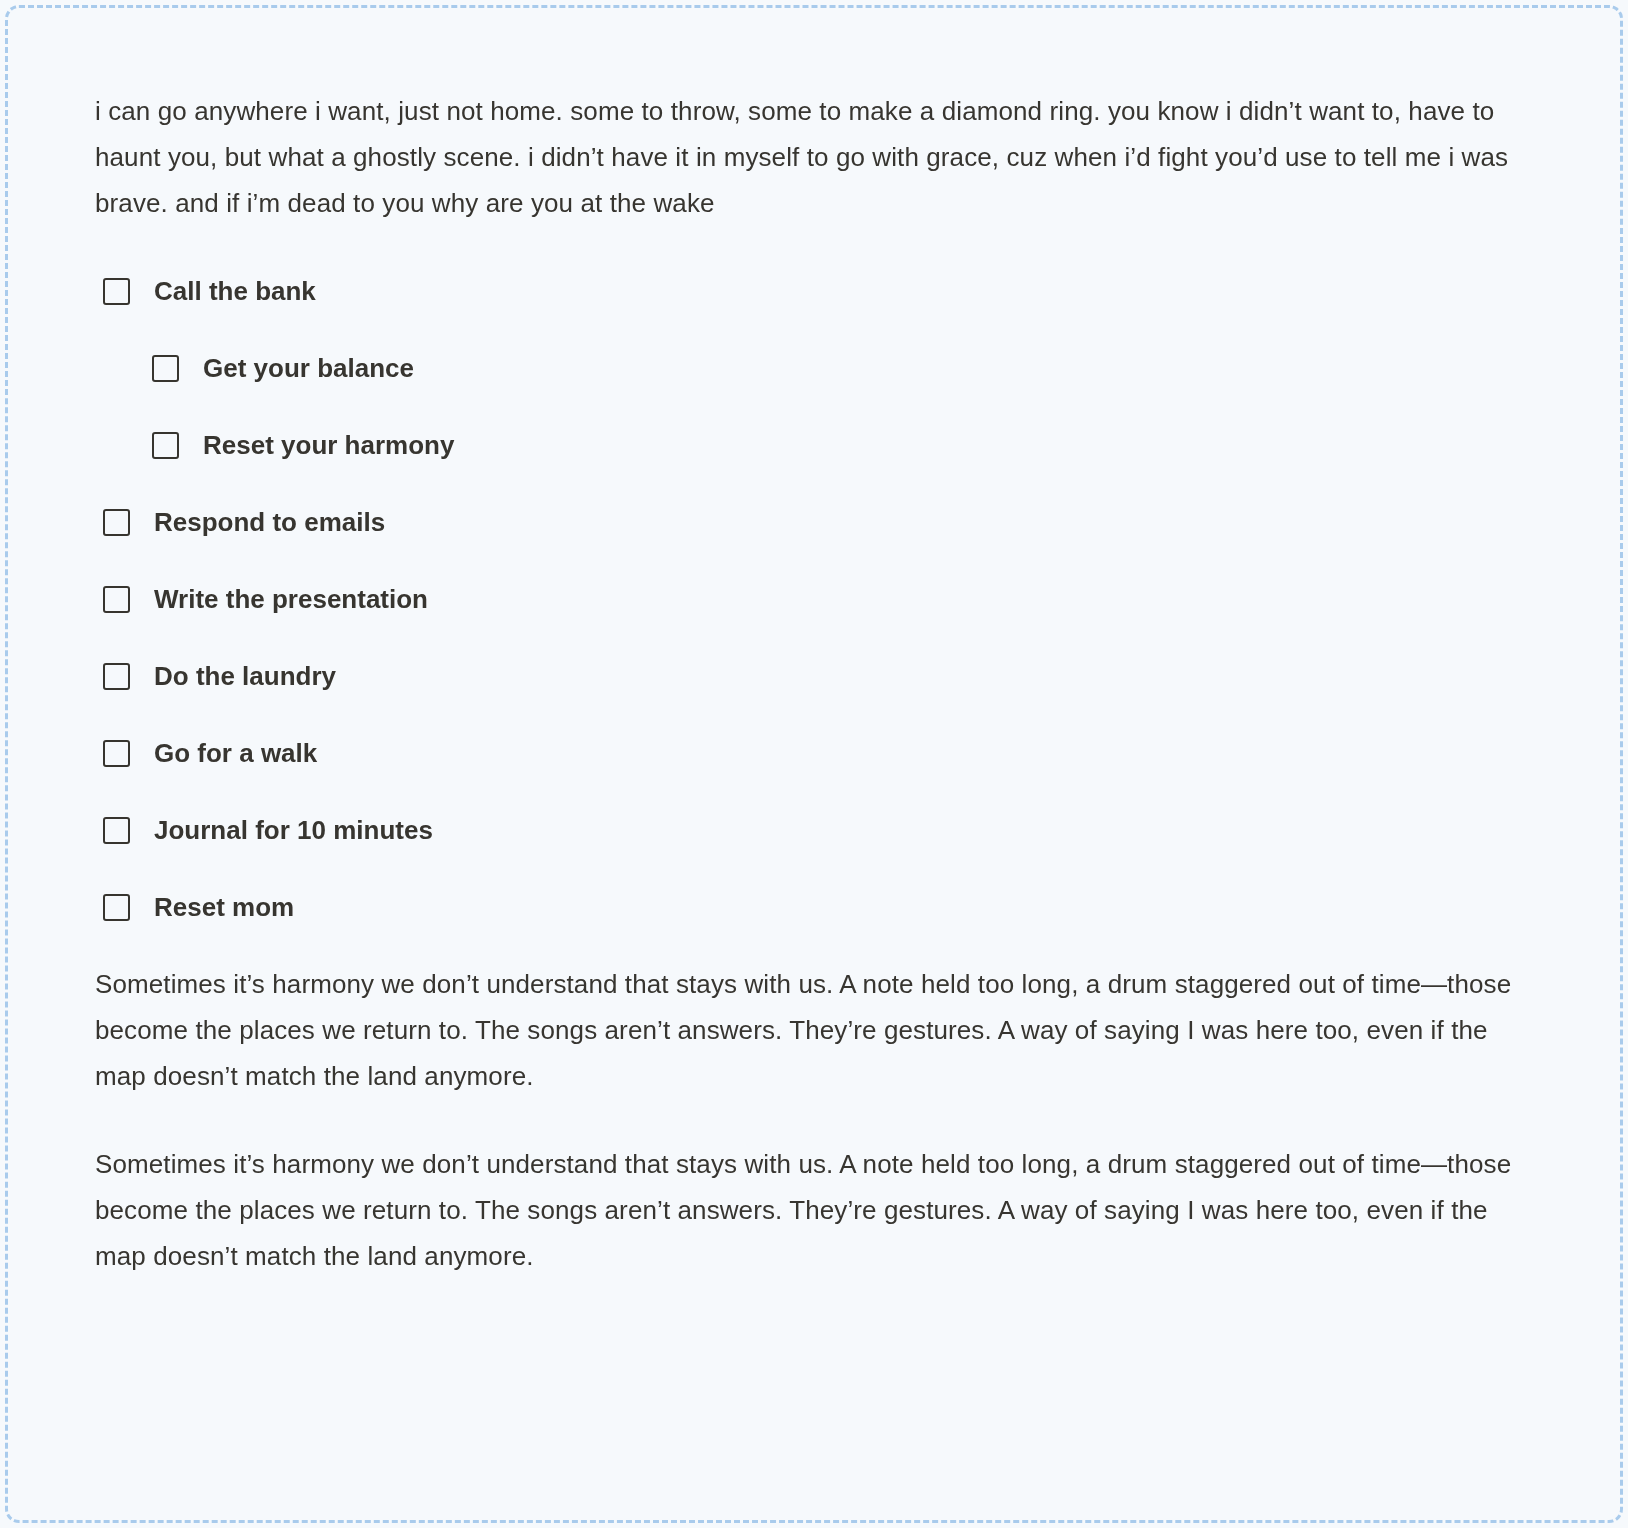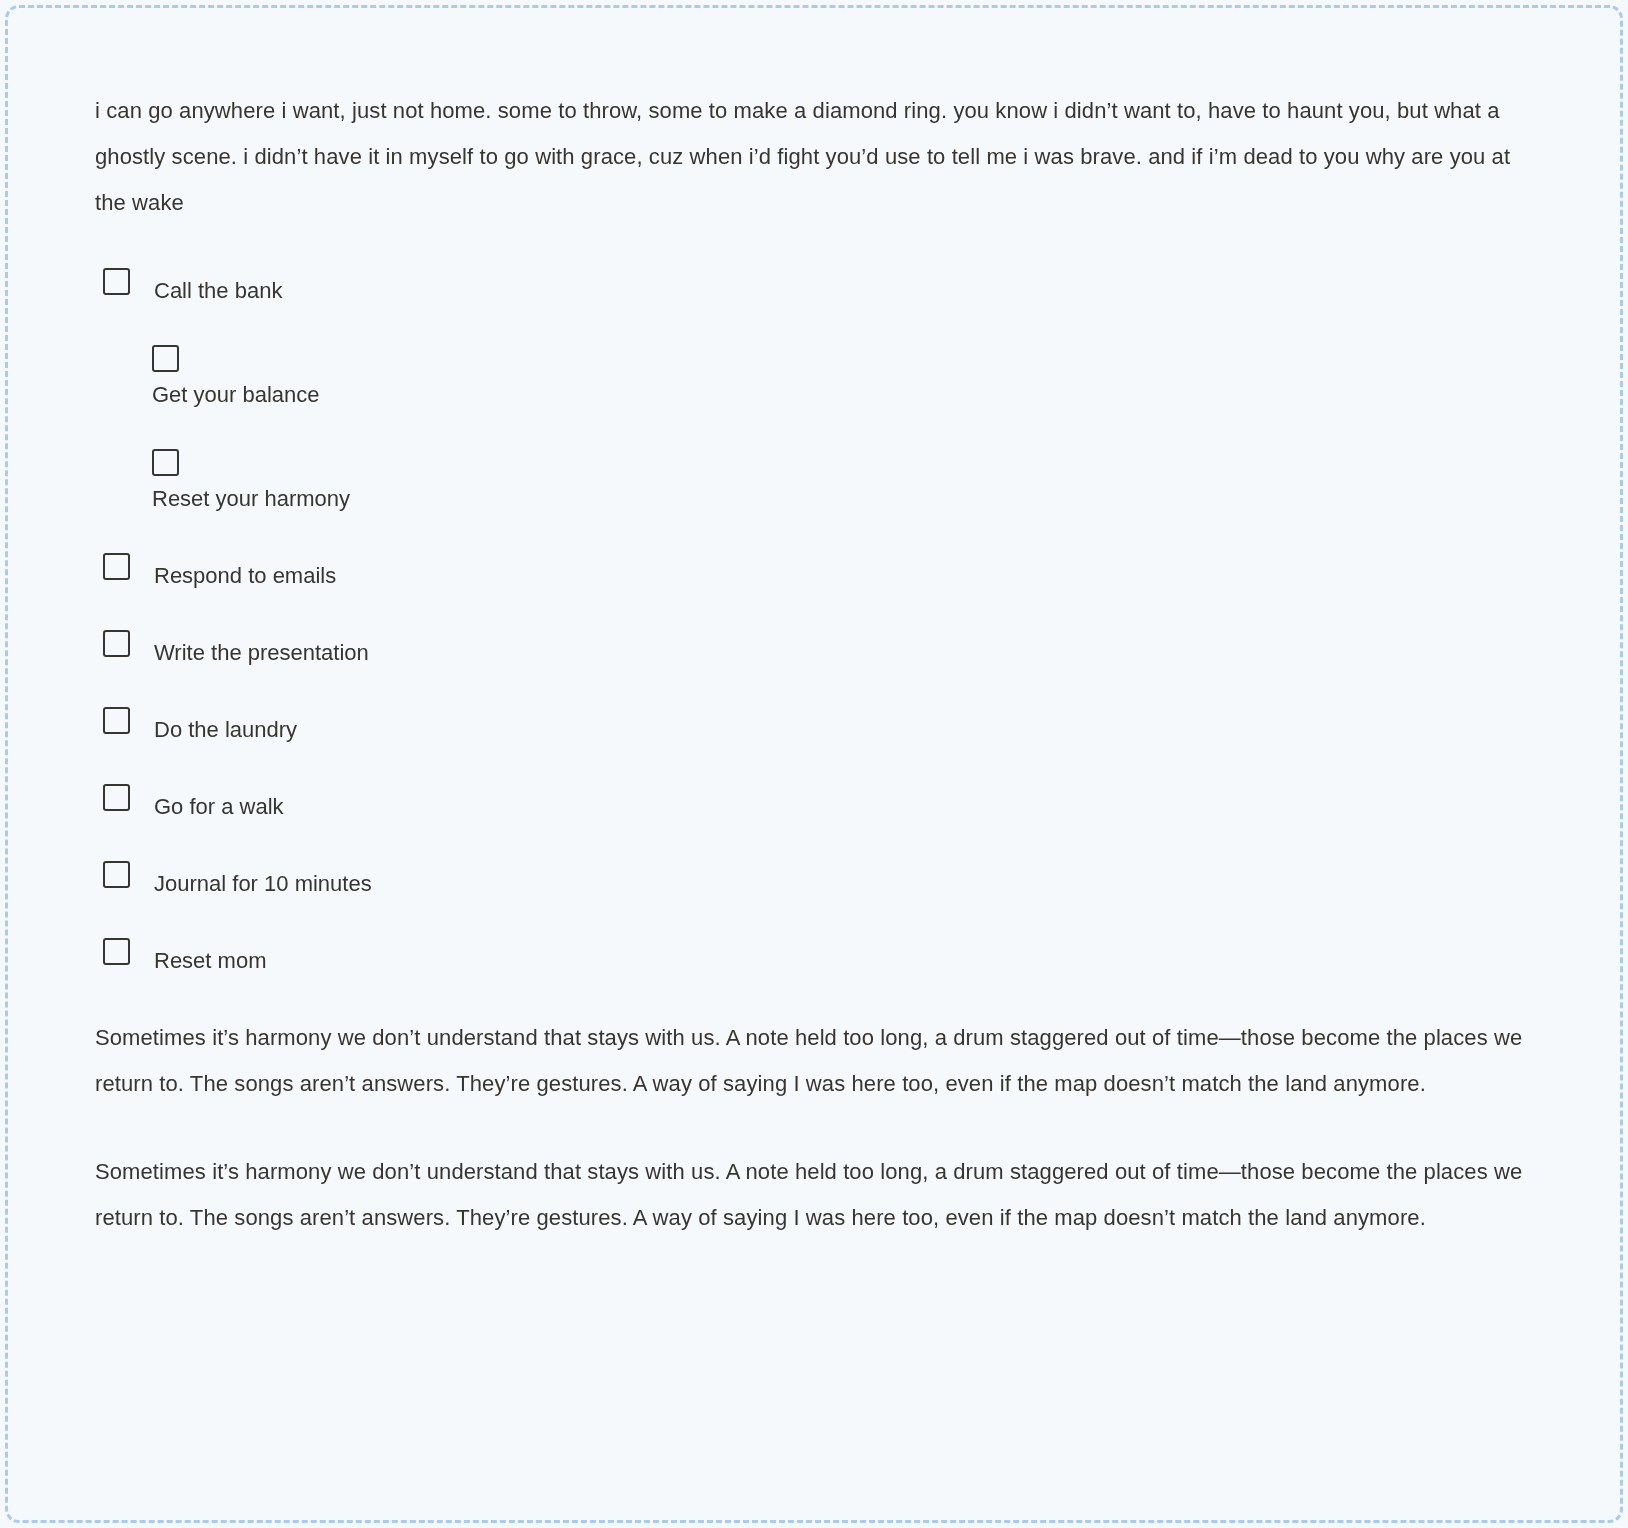--- a/index.html
+++ b/index.html
@@ -18,41 +18,41 @@
   .page-border {
     position: absolute;
     inset: 5px;
     border: 3px dashed var(--border-color, #a9cbec);
     border-radius: 14px;
     pointer-events: none;
   }
   .content {
     position: relative;
     padding: 88px 95px 0 95px;
-    font-size: 22px;
+    font-size: 26px;
     line-height: 46px;
   }
   .para {
     margin: 0 0 42px 0;
     letter-spacing: 0.1px;
   }
   .todo-list {
     margin: 0;
     padding: 0;
   }
   .todo-item {
     display: flex;
-    align-items: flex-start;
+    align-items: center;
     min-height: 46px;
     margin: 0 0 31px 0;
     padding-left: 8px;
+    font-weight: bold;
   }
   .todo-item.level-2 {
     margin-left: 49px;
-    flex-direction: column;
   }
   .checkbox {
     flex: none;
     width: 27px;
     height: 27px;
     box-sizing: border-box;
     border: 2.5px solid var(--checkbox-color, #37352f);
     border-radius: 3px;
     background: transparent;
     margin-right: 24px;

